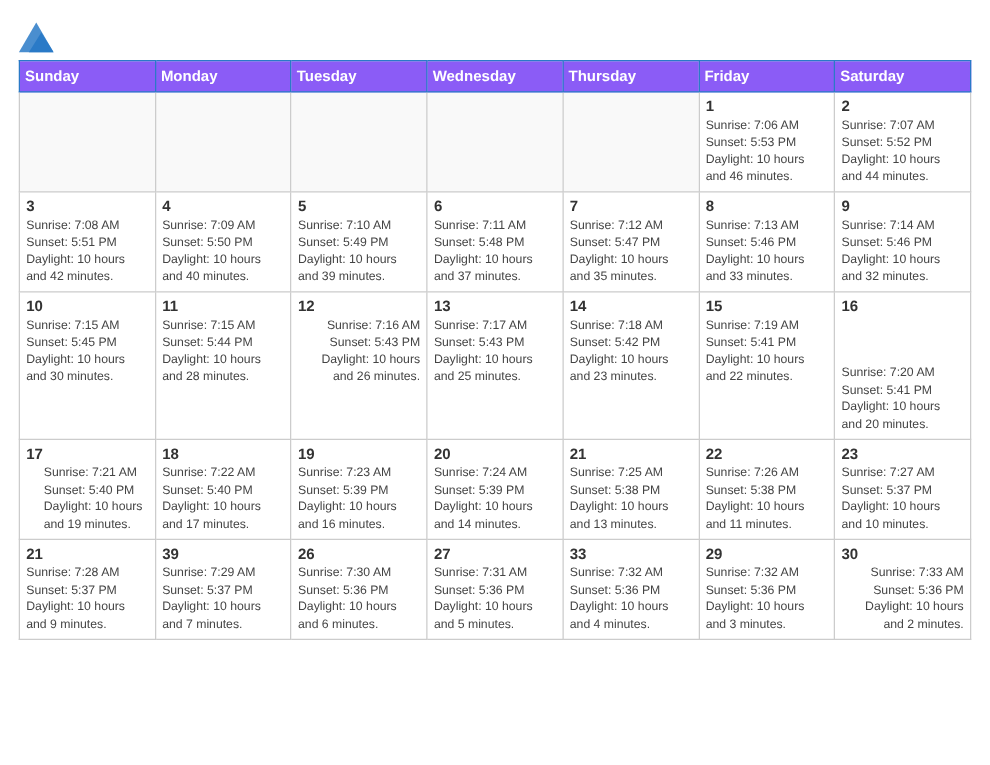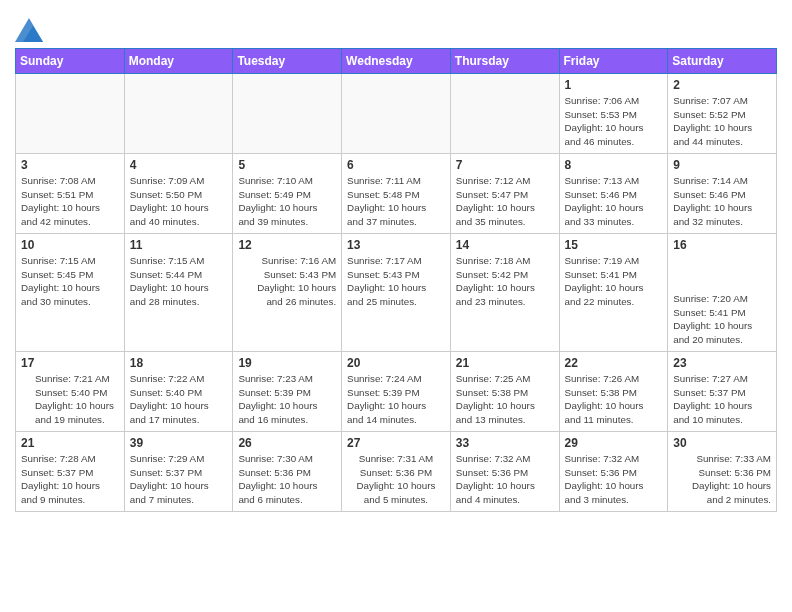--- a/index.html
+++ b/index.html
@@ -291,21 +291,21 @@
 Daylight: 10 hours and 7 minutes.</div>
         </td>
         <td>
           <span class="day-number">26</span>
           <div class="day-info" style="white-space: pre-line;">Sunrise: 7:30 AM
 Sunset: 5:36 PM
 Daylight: 10 hours and 6 minutes.</div>
         </td>
         <td>
           <span class="day-number">27</span>
-          <div class="day-info" style="white-space: pre-line; text-align: center;">Sunrise: 7:31 AM
+          <div class="day-info" style="white-space: pre-line;">Sunrise: 7:31 AM
 Sunset: 5:36 PM
 Daylight: 10 hours and 5 minutes.</div>
         </td>
         <td>
           <span class="day-number">33</span>
           <div class="day-info" style="white-space: pre-line;">Sunrise: 7:32 AM
 Sunset: 5:36 PM
 Daylight: 10 hours and 4 minutes.</div>
         </td>
         <td>

